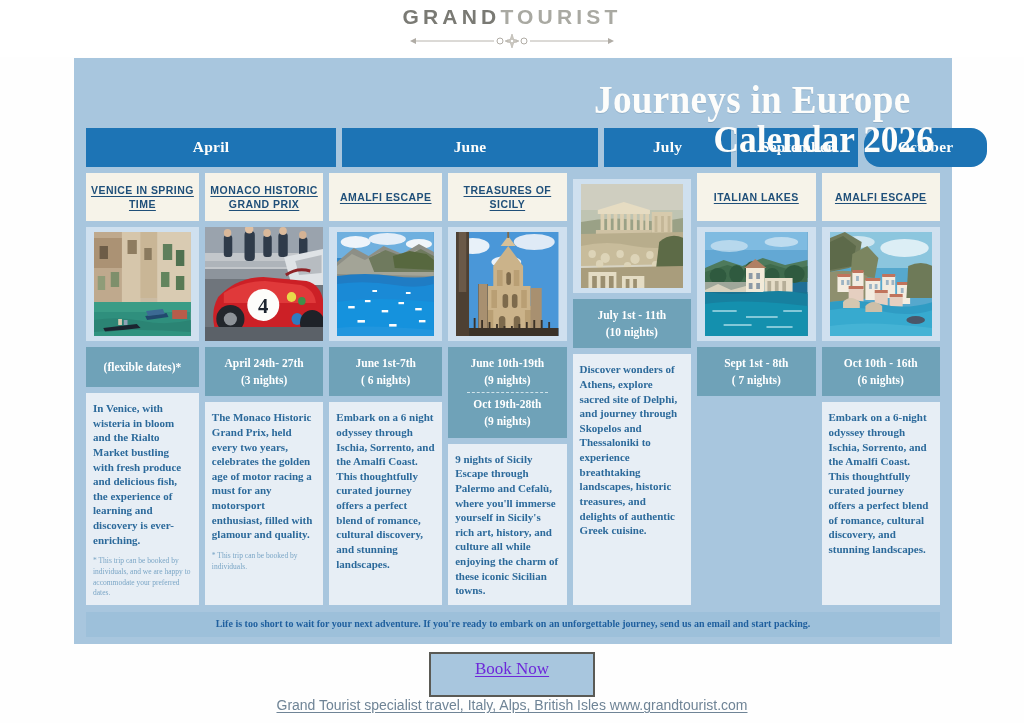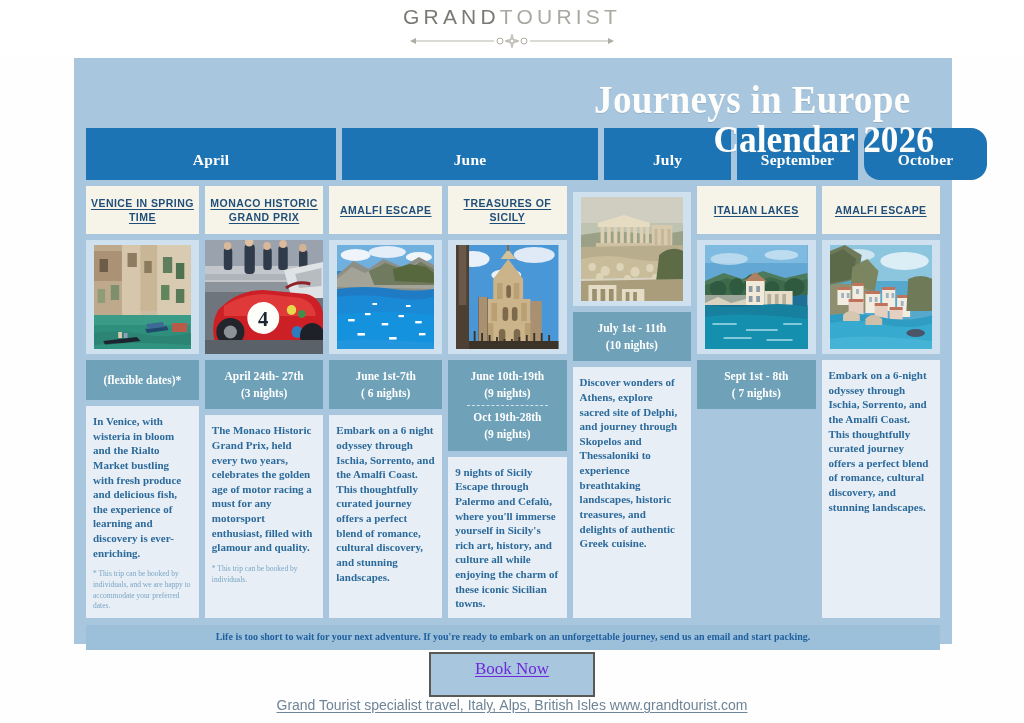--- a/index.html
+++ b/index.html
@@ -12,21 +12,21 @@
   }
   .page{position:relative;width:1024px;height:723px;background:#fefefe;}
 
   
   .brand{
     height:57px;display:flex;flex-direction:column;
     align-items:center;justify-content:center;background:#ffffff;
   }
   .brand-word{
     font-family:"Liberation Sans",sans-serif;
-    font-size:21px;letter-spacing:4.2px;color:#8d8d88;font-weight:400;
+    font-size:21px;letter-spacing:4.2px;color:#8d8d88;font-weight:700;
     line-height:1;white-space:nowrap;
   }
   .brand-word .b-grand{color:#7a7a74;}
   .brand-word .b-tourist{color:#a9a9a2;}
   .brand-rule{margin-top:7px;}
 
   
   .panel{
     position:absolute;left:74px;top:58px;width:878px;height:586px;
     background:#a8c6de;
@@ -56,21 +56,21 @@
   
   .grid{
     padding:8px 12px 0 12px;
     box-sizing:border-box;
   }
   .months{display:flex;gap:6px;}
   .month{
     background:#1d74b5;color:#fdfdfb;
     font-family:"Liberation Serif",serif;font-weight:700;
     font-size:15.5px;text-align:center;
-    padding:23px 2px 11px;
+    padding:10px 2px 11px;
     letter-spacing:.2px;
     transform:none;
   }
   .m-april{flex:0 0 246px;}
   .m-june{flex:0 0 252px;}
   .m-july{flex:0 0 123px;}
   .m-sept{flex:0 0 117px;}
   .m-oct{flex:0 0 119px;border-radius:16px;}
 
   .cols{display:flex;gap:6px;margin-top:6px;}
@@ -588,20 +588,24 @@
                 <path d="M84 34 Q98 28 110 34 L110 66 L82 66 Z" fill="#6e7a58"></path>
                 <path d="M0 70 Q26 66 54 72 Q82 78 110 70 L110 104 L0 104 Z" fill="#2f9cc4"></path>
                 <path d="M0 78 Q30 73 60 80 Q86 85 110 78 L110 104 L0 104 Z" fill="#37aacf"></path>
                 <path d="M14 70 Q22 62 32 70 L32 76 L14 76 Z" fill="#d5c7b0"></path>
                 <path d="M38 74 Q46 66 56 74 L56 80 L38 80 Z" fill="#cdbfa8"></path>
                 <ellipse cx="92" cy="88" rx="10" ry="4" fill="#4a5668"></ellipse>
                 <path d="M0 94 Q40 88 110 96 L110 104 L0 104 Z" fill="#4fb9d8" opacity=".6"></path>
               </svg>
             </div>
           </div>
+          <div class="dates">
+            <div>Oct 10th - 16th</div>
+            <div>(6 nights)</div>
+          </div>
           <div class="copy">
             <p>Embark on a 6-night odyssey through Ischia, Sorrento, and the Amalfi Coast. This thoughtfully curated journey offers a perfect blend of romance, cultural discovery, and stunning landscapes.</p>
           </div>
         </div>
 
       </div>
 
       <div class="tagline">
         <div>Life is too short to wait for your next adventure. If you're ready to embark on an unforgettable journey, send us an email and start packing.</div>
       </div>

